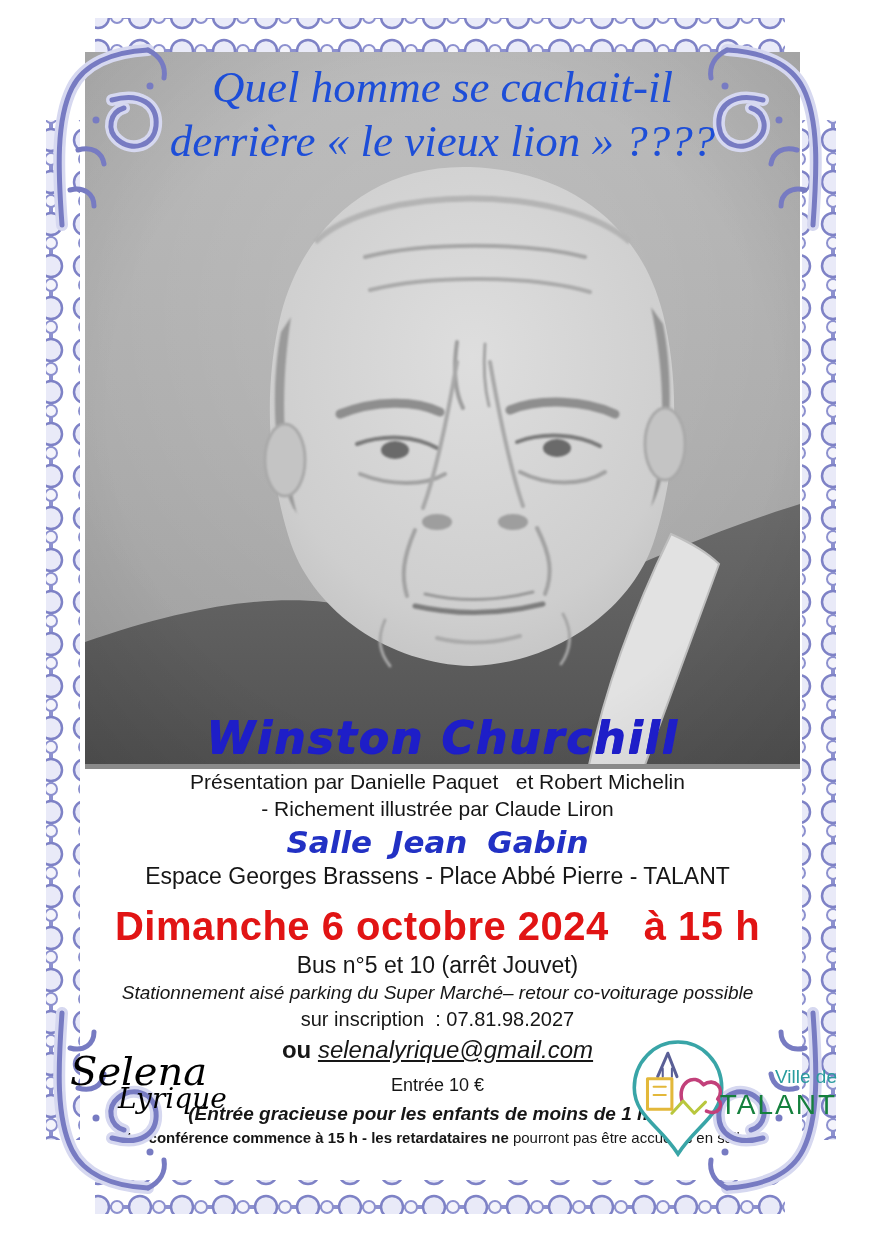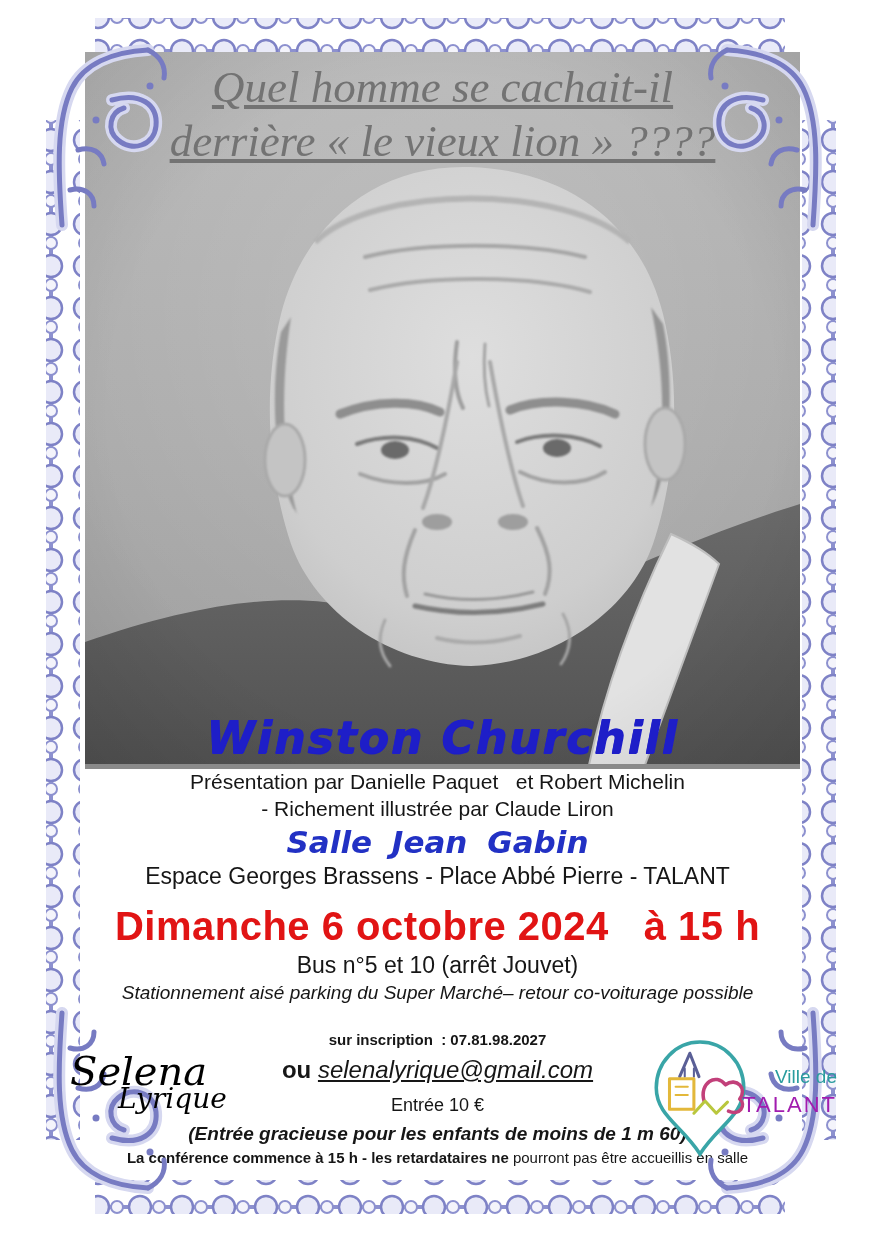--- a/index.html
+++ b/index.html
@@ -11,56 +11,56 @@
   
   .border-svg{position:absolute;inset:0;width:875px;height:1238px;z-index:6;pointer-events:none;}
 
   
   .photo{position:absolute;left:85px;top:52px;width:715px;height:713px;z-index:1;}
   .photo .portrait{position:absolute;inset:0;width:100%;height:100%;}
   .photo-edge{position:absolute;left:0;right:0;bottom:-4px;height:5px;background:#8a8a8a;}
 
   .title{position:absolute;top:8px;left:0;right:0;text-align:center;z-index:2;
          font-family:"Liberation Serif", serif;font-style:italic;
-         font-size:45px;line-height:1.2;color:#737373;text-decoration:underline;}
+         font-size:45px;line-height:1.2;color:#1d4ed8;}
   .name{position:absolute;bottom:2px;left:0;right:0;text-align:center;z-index:2;
         font-family:"DejaVu Sans", sans-serif;font-weight:bold;font-style:italic;
         font-size:44px;color:#1e1ec8;letter-spacing:2px;
         text-shadow:1px 0 0 #1e1ec8, 0 1px 0 #1e1ec8;}
 
   
   .info{position:absolute;top:768px;left:55px;right:55px;text-align:center;z-index:3;}
   .line-pres{font-size:21px;line-height:27px;white-space:pre-wrap;}
   .line-venue{font-family:"DejaVu Sans", sans-serif;font-weight:bold;font-style:italic;
               font-size:31px;line-height:38px;color:#2231c4;word-spacing:9px;margin-top:1px;}
   .line-addr{font-size:23px;line-height:29px;margin-top:1px;}
   .line-date{font-size:40px;line-height:46px;font-weight:bold;color:#e11414;
              white-space:pre-wrap;margin-top:12px;letter-spacing:0.5px;}
   .line-bus{font-size:23px;line-height:28px;margin-top:2px;}
   .line-park{font-size:19px;line-height:24px;font-style:italic;margin-top:2px;}
-  .line-insc{font-size:15px;line-height:29px;font-weight:bold;margin-top:20px;white-space:pre-wrap;}
+  .line-insc{font-size:20px;line-height:29px;font-weight:normal;margin-top:0;white-space:pre-wrap;}
   .line-mail{font-size:24px;line-height:29px;margin-top:1px;}
   .line-mail .ou{font-weight:bold;}
   .line-mail .mail{font-style:italic;text-decoration:underline;}
   .line-price{font-size:18px;line-height:31px;margin-top:6px;}
   .line-free{font-size:19px;line-height:24px;font-style:italic;font-weight:bold;margin-top:1px;}
   .line-late{font-size:15px;line-height:20px;margin-top:2px;}
   .line-late .b{font-weight:bold;}
 
   
   .selena{position:absolute;left:70px;top:1050px;z-index:7;color:#000000;
           font-family:"DejaVu Serif", serif;font-style:italic;}
   .selena .s1{font-size:40px;line-height:42px;}
   .selena .s2{font-size:28px;line-height:26px;margin-left:48px;margin-top:-6px;}
 
   .talant{position:absolute;right:38px;top:1038px;z-index:7;display:flex;align-items:flex-start;}
   .talant svg{width:100px;height:120px;}
   .talant .txt{margin-left:-8px;margin-top:28px;text-align:right;}
   .talant .t1{font-size:19px;line-height:21px;color:#2a9c9e;}
-  .talant .t2{font-size:22px;line-height:36px;color:#a21caf;letter-spacing:2px;}
+  .talant .t2{font-size:28px;line-height:36px;color:#15803d;letter-spacing:2px;}
 </style>
 </head>
 <body>
 
 <div class="poster">
 
   <div class="photo">
     <svg class="portrait" viewBox="0 0 715 713" preserveAspectRatio="none" aria-hidden="true">
       <defs>
         <linearGradient id="bgG" x1="0" y1="0" x2="0" y2="1">

